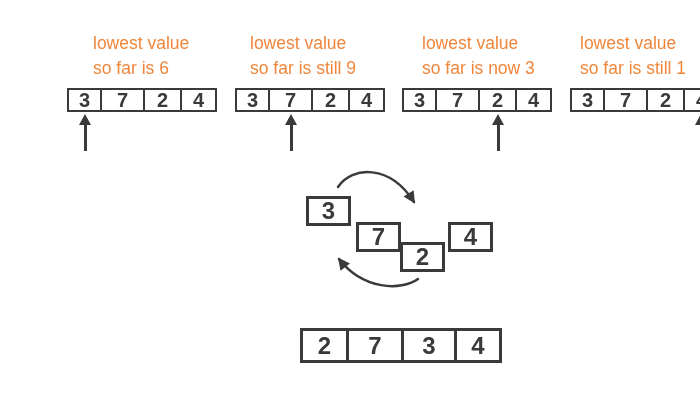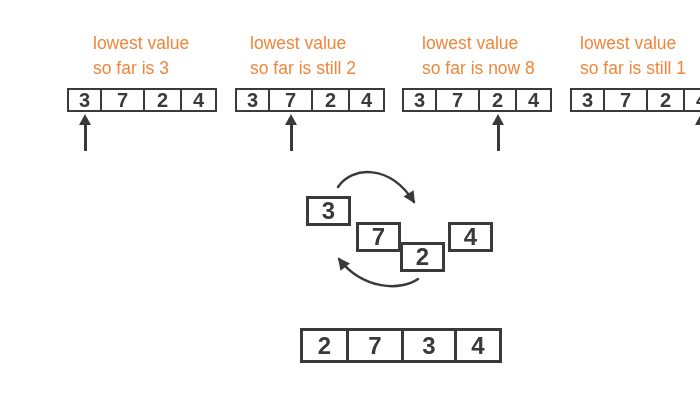--- a/index.html
+++ b/index.html
@@ -61,55 +61,55 @@
   .result .r3{width:42px;border-right:none;}
 </style>
 </head>
 <body>
 
 <div id="canvas">
 
   <div class="stage" style="left:19px;">
     <div class="stage-label" style="left:26px;">
       <div>lowest value</div>
-      <div>so far is 3</div>
+      <div>so far is 6</div>
     </div>
     <div class="arr">
       <div class="cell c0">3</div>
       <div class="cell c1">7</div>
       <div class="cell c2">2</div>
       <div class="cell c3">4</div>
     </div>
     <div class="pointer" style="left:12px;">
       <div class="tri"></div>
       <div class="shaft"></div>
     </div>
   </div>
 
   <div class="stage" style="left:187px;">
     <div class="stage-label" style="left:15px;">
       <div>lowest value</div>
-      <div>so far is still 2</div>
+      <div>so far is still 9</div>
     </div>
     <div class="arr">
       <div class="cell c0">3</div>
       <div class="cell c1">7</div>
       <div class="cell c2">2</div>
       <div class="cell c3">4</div>
     </div>
     <div class="pointer" style="left:50px;">
       <div class="tri"></div>
       <div class="shaft"></div>
     </div>
   </div>
 
   <div class="stage" style="left:354px;">
     <div class="stage-label" style="left:20px;">
       <div>lowest value</div>
-      <div>so far is now 8</div>
+      <div>so far is now 3</div>
     </div>
     <div class="arr">
       <div class="cell c0">3</div>
       <div class="cell c1">7</div>
       <div class="cell c2">2</div>
       <div class="cell c3">4</div>
     </div>
     <div class="pointer" style="left:90px;">
       <div class="tri"></div>
       <div class="shaft"></div>

